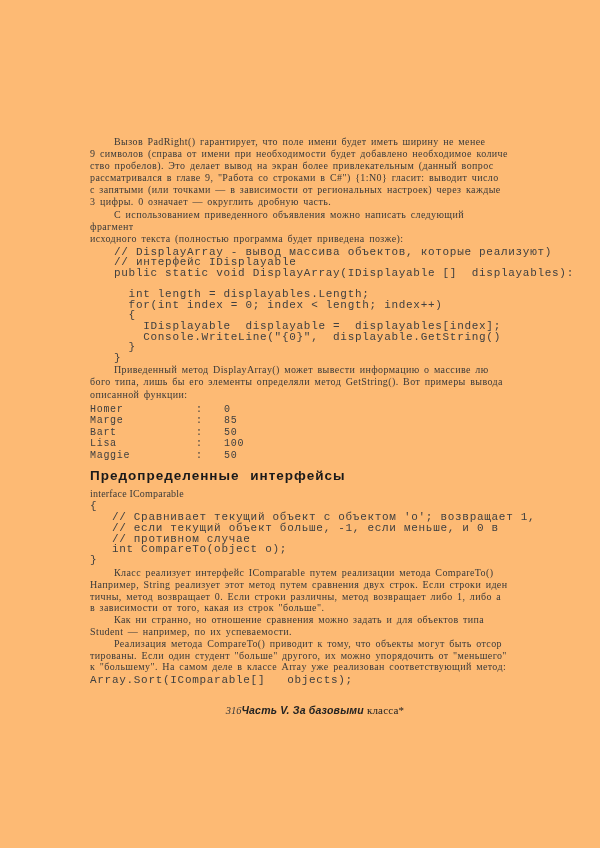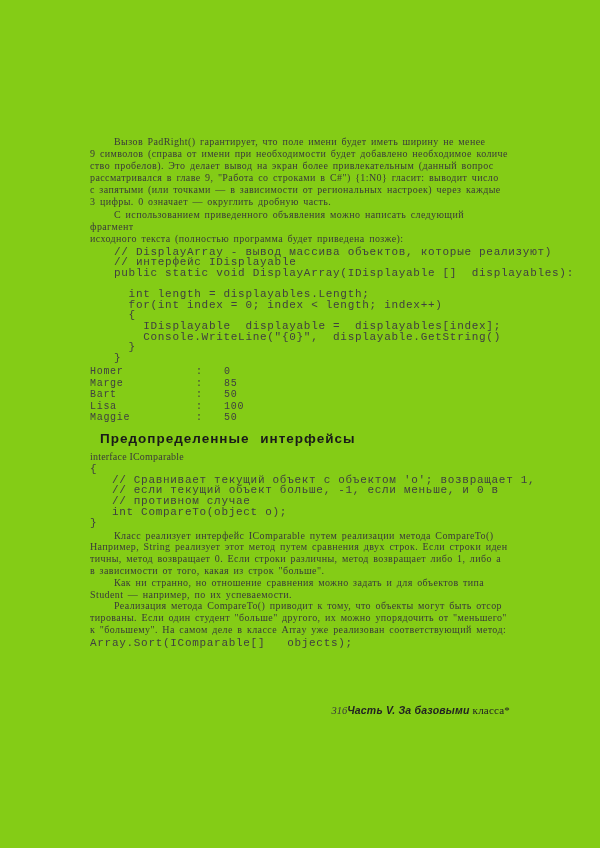--- a/index.html
+++ b/index.html
@@ -1,20 +1,20 @@
 <!DOCTYPE html>
 <html><head>
 <meta charset="utf-8">
 <style>
   html,body{margin:0;padding:0;}
   body{background:#ffffff;font-family:"Liberation Serif",serif;}
   .sheet{
     position:relative;
     width:600px;height:848px;
-    background:#84cc16;
+    background:#fdba74;
     overflow:hidden;
   }
   .text-column{
     position:absolute;
     left:90px;top:136px;
     width:422px;
   }
   .para{
     margin:0;
     font-family:"Liberation Serif",serif;
@@ -43,42 +43,42 @@
     margin:3px 0 0 0;
     font-family:"Liberation Mono","DejaVu Sans Mono",monospace;
     font-size:10px;
     line-height:11.5px;
     letter-spacing:0.7px;
     color:#404040;
   }
   .out-name{display:inline-block;width:106px;}
   .out-sep{display:inline-block;width:28px;}
   .heading{
-    margin:7px 0 5px 10px;
+    margin:7px 0 5px 0;
     font-family:"Liberation Sans",sans-serif;
     font-weight:bold;
     font-size:13.5px;
     letter-spacing:1px;
     word-spacing:6px;
     color:#1a1a1a;
   }
   .interface-line{
     margin:0;
     font-family:"Liberation Serif",serif;
     font-size:10px;
     line-height:11px;
     letter-spacing:0.2px;
     color:#3a3a3a;
   }
   .page-footer{
     position:absolute;
-    left:88px;top:704px;
+    left:82px;top:704px;
     width:422px;
     display:flex;
-    justify-content:flex-end;
+    justify-content:center;
     align-items:baseline;
   }
   .page-num{
     margin-left:44px;
     font-family:"Liberation Serif",serif;
     font-style:italic;
     font-size:10.5px;
     color:#3a3a3a;
   }
   .chapter{
@@ -118,20 +118,23 @@
 public static void DisplayArray(IDisplayable []  displayables):
 
   int length = displayables.Length;
   for(int index = 0; index &lt; length; index++)
   {
     IDisplayable  displayable =  displayables[index];
     Console.WriteLine("{0}",  displayable.GetString()
   }
 }</pre>
 
+    <p class="para">Приведенный метод DisplayArray() может вывести информацию о массиве лю
+бого типа, лишь бы его элементы определяли метод GetString(). Вот примеры вывода
+описанной функции:</p>
 
     <div class="output">
       <div class="out-row"><span class="out-name">Homer</span><span class="out-sep">:</span><span class="out-val">0</span></div>
       <div class="out-row"><span class="out-name">Marge</span><span class="out-sep">:</span><span class="out-val">85</span></div>
       <div class="out-row"><span class="out-name">Bart</span><span class="out-sep">:</span><span class="out-val">50</span></div>
       <div class="out-row"><span class="out-name">Lisa</span><span class="out-sep">:</span><span class="out-val">100</span></div>
       <div class="out-row"><span class="out-name">Maggie</span><span class="out-sep">:</span><span class="out-val">50</span></div>
     </div>
 
     <h2 class="heading">Предопределенные интерфейсы</h2>

